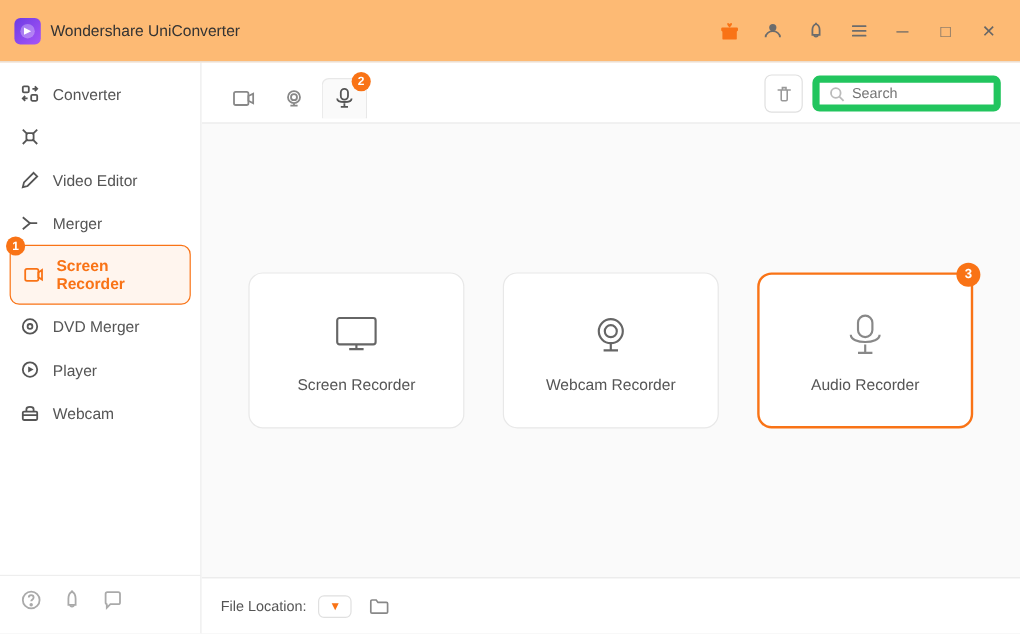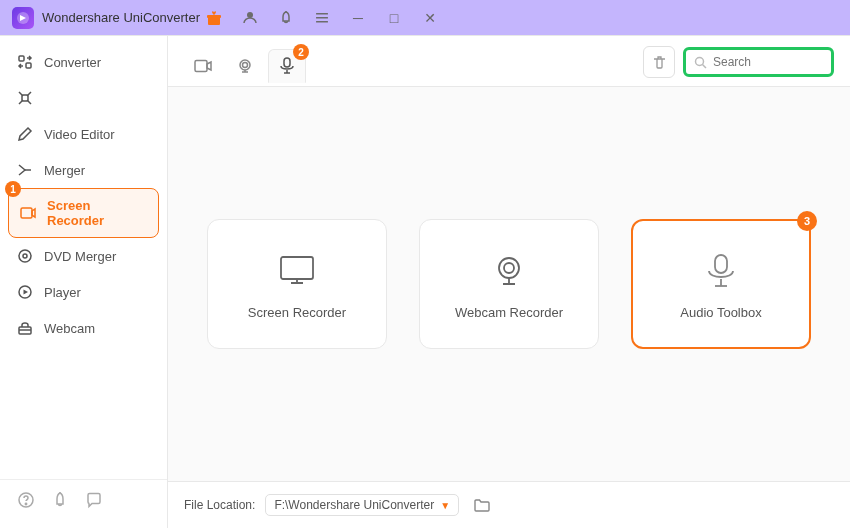--- a/index.html
+++ b/index.html
@@ -1,21 +1,21 @@
 <!DOCTYPE html>
 <html><head>
   <meta charset="utf-8">
   <style>
     * { box-sizing: border-box; margin: 0; padding: 0; }
     body { font-family: 'Segoe UI', Arial, sans-serif; background: #f5f5f5; width: 850px; height: 528px; overflow: hidden; display: flex; flex-direction: column; }
 
     
     .titlebar {
-      display: flex; align-items: center; 
-      background: #c4b5fd; height: 36px; padding: 0 12px;
+      display: flex; align-items: center; justify-content: space-between;
+      background: #fdba74; height: 52px; padding: 0 12px;
       border-bottom: 1px solid #e8e8e8; flex-shrink: 0;
     }
     .titlebar-left { display: flex; align-items: center; gap: 8px; }
     .app-icon { width: 22px; height: 22px; background: linear-gradient(135deg, #6c3be4, #a855f7); border-radius: 5px; display: flex; align-items: center; justify-content: center; color: white; font-size: 12px; font-weight: bold; }
     .titlebar-title { font-size: 13px; color: #333; font-weight: 500; }
     .titlebar-right { display: flex; align-items: center; gap: 8px; }
     .titlebar-icon { width: 28px; height: 28px; display: flex; align-items: center; justify-content: center; cursor: pointer; border-radius: 4px; }
     .titlebar-icon svg { width: 16px; height: 16px; }
     .window-btn { width: 28px; height: 28px; display: flex; align-items: center; justify-content: center; cursor: pointer; border-radius: 4px; font-size: 14px; color: #666; }
 
@@ -49,21 +49,21 @@
     .tab-btn {
       width: 38px; height: 34px; display: flex; align-items: center; justify-content: center;
       cursor: pointer; border-radius: 6px 6px 0 0; position: relative;
       border: 1px solid transparent; color: #999;
     }
     .tab-btn.active { background: #fafafa; border-color: #e8e8e8 #e8e8e8 #fafafa; color: #555; }
     .tab-badge { position: absolute; top: -6px; right: -4px; background: #f97316; color: white; border-radius: 50%; width: 16px; height: 16px; font-size: 10px; font-weight: bold; display: flex; align-items: center; justify-content: center; }
     .tab-spacer { flex: 1; }
     .toolbar-right { display: flex; align-items: center; gap: 8px; padding-bottom: 8px; }
     .icon-btn { width: 32px; height: 32px; border: 1px solid #e0e0e0; border-radius: 6px; display: flex; align-items: center; justify-content: center; cursor: pointer; background: white; color: #777; }
-    .search-box { display: flex; align-items: center; border: 3px solid #22c55e; border-radius: 6px; padding: 0 8px; height: 30px; background: white; gap: 6px; }
+    .search-box { display: flex; align-items: center; border: 6px solid #22c55e; border-radius: 6px; padding: 0 8px; height: 30px; background: white; gap: 6px; }
     .search-input { border: none; outline: none; font-size: 12px; color: #999; width: 110px; background: transparent; }
 
     
     .cards-area { flex: 1; display: flex; align-items: center; justify-content: center; gap: 32px; padding: 20px; }
     .recorder-card {
       width: 180px; height: 130px; background: white; border: 1.5px solid #e8e8e8;
       border-radius: 12px; display: flex; flex-direction: column; align-items: center;
       justify-content: center; gap: 12px; cursor: pointer; position: relative;
     }
     .recorder-card.active { border: 2px solid #f97316; }
@@ -316,29 +316,28 @@
       <div class="recorder-card active" style="border: 2px solid #f97316; position:relative;">
         <div class="card-badge">3</div>
         <div class="card-icon">
           <svg width="40" height="40" viewBox="0 0 40 40" fill="none" stroke="#888" stroke-width="1.8">
               <rect x="14" y="4" width="12" height="18" rx="6"></rect>
               <path d="M8 20 C8 28 32 28 32 20"></path>
               <line x1="20" y1="28" x2="20" y2="35"></line>
               <line x1="14" y1="35" x2="26" y2="35"></line>
             </svg>
         </div>
-        <span class="card-label">Audio Toolbox</span>
+        <span class="card-label">Audio Recorder</span>
       </div>
 
     </div>
 
     <div class="footer">
       <span class="footer-label">File Location:</span>
       <div class="footer-path-box">
-        <span>F:\Wondershare UniConverter</span>
         <span class="chevron">▼</span>
       </div>
       <div class="folder-btn">
         <svg width="18" height="18" viewBox="0 0 18 18" fill="none" stroke="#888" stroke-width="1.4">
             <path d="M2 5 L2 14 C2 14.5 2.5 15 3 15 L15 15 C15.5 15 16 14.5 16 14 L16 7 C16 6.5 15.5 6 15 6 L8 6 L6.5 4 L3 4 C2.5 4 2 4.5 2 5 Z"></path>
           </svg>
       </div>
     </div>
 
   </div>

